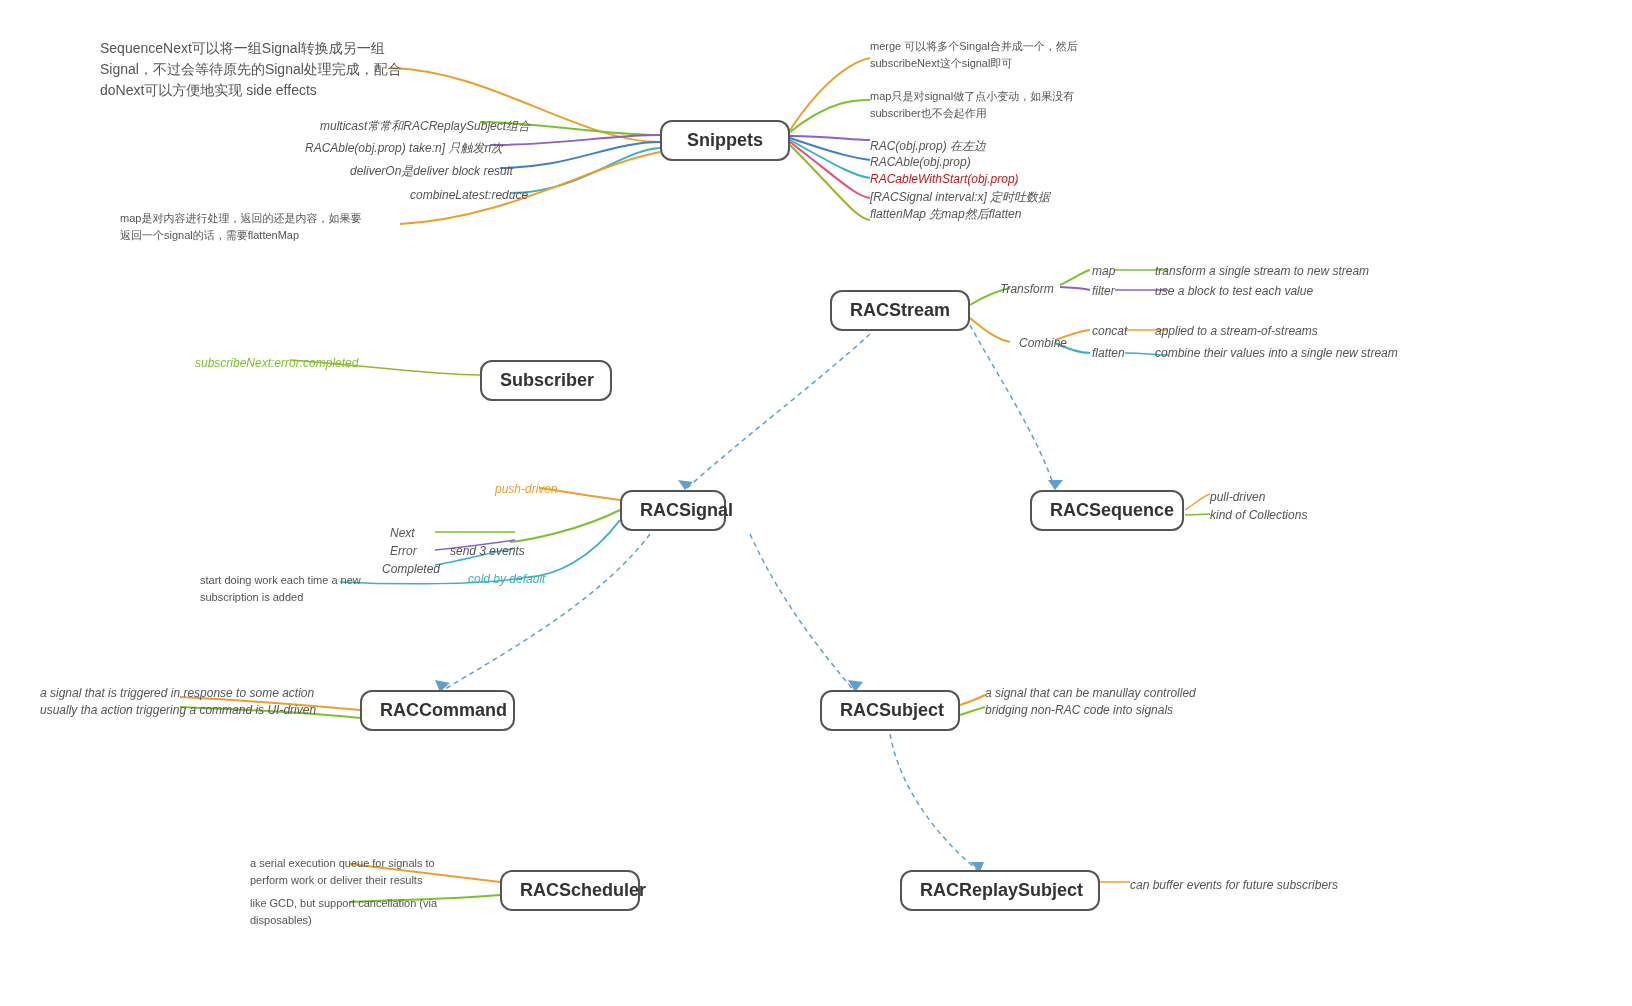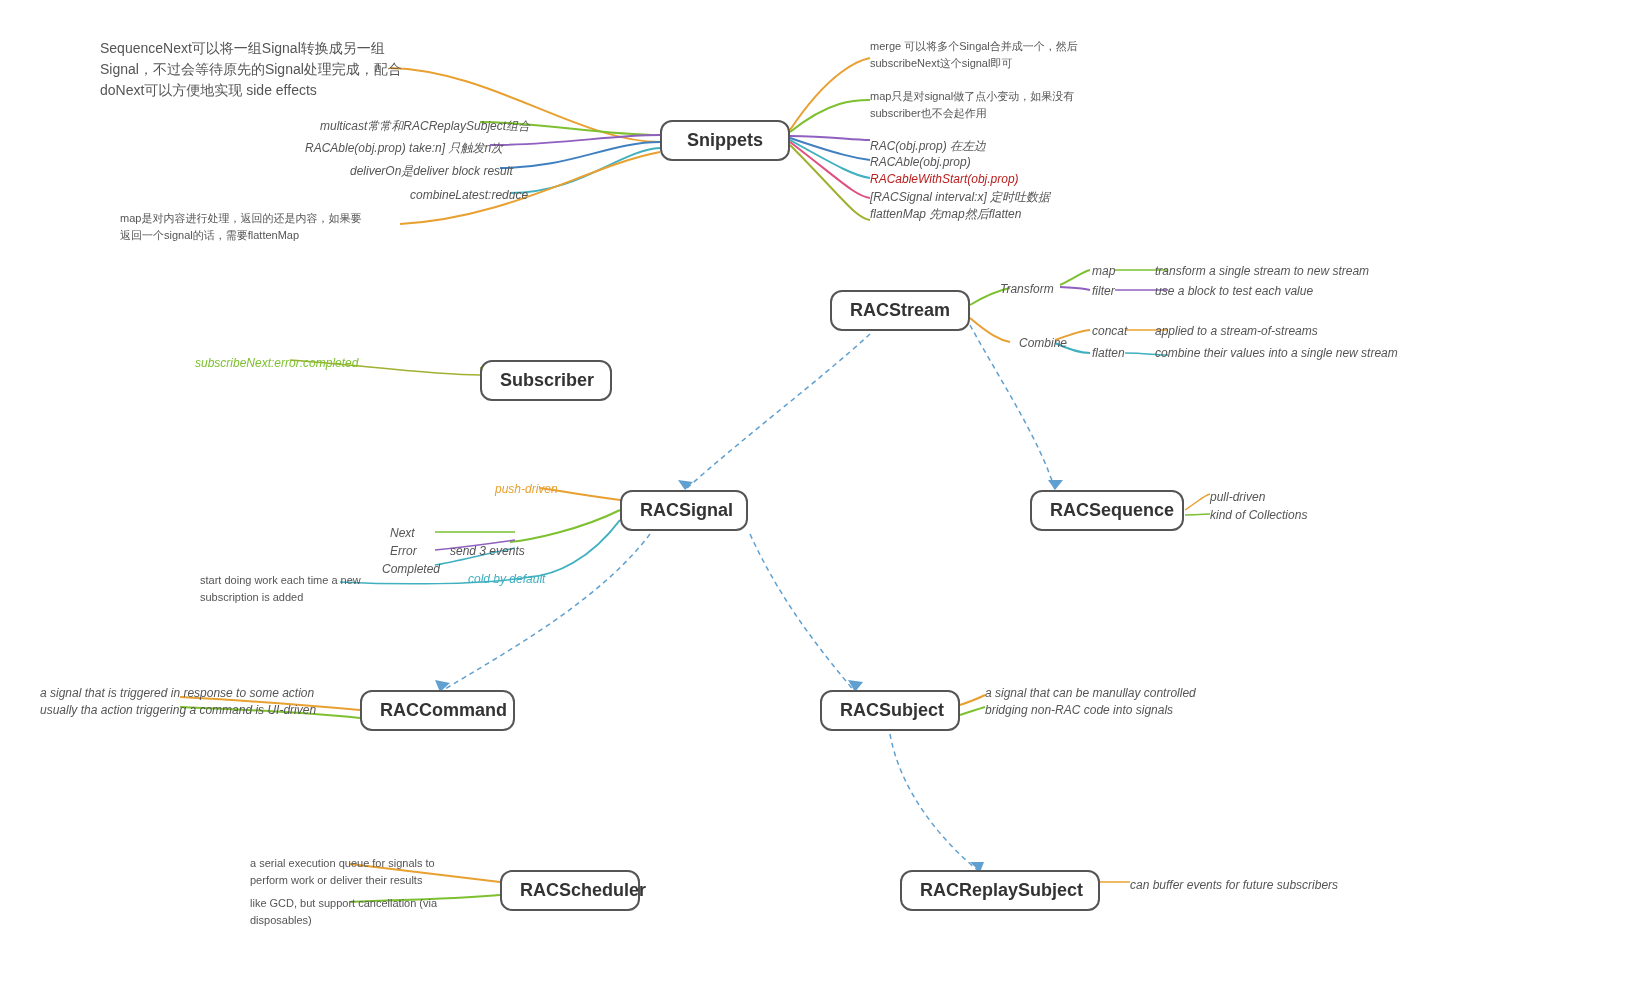--- a/index.html
+++ b/index.html
@@ -153,21 +153,21 @@
 
     <path d="M 1100 882 C 1115 882, 1125 882, 1130 882" stroke="#e8a030" stroke-width="1.5" fill="none"></path>
   </svg>
 
   <div class="node-box" style="left:660px; top:120px; width:130px;">Snippets</div>
 
   <div class="node-box" style="left:830px; top:290px; width:140px;">RACStream</div>
 
   <div class="node-box" style="left:480px; top:360px; width:132px;">Subscriber</div>
 
-  <div class="node-box" style="left:620px; top:490px; width:128px;">RACSignal</div>
+  <div class="node-box" style="left:620px; top:490px; width:106px;">RACSignal</div>
 
   <div class="node-box" style="left:1030px; top:490px; width:154px;">RACSequence</div>
 
   <div class="node-box" style="left:360px; top:690px; width:155px;">RACCommand</div>
 
   <div class="node-box" style="left:820px; top:690px; width:140px;">RACSubject</div>
 
   <div class="node-box" style="left:500px; top:870px; width:140px;">RACScheduler</div>
 
   <div class="node-box" style="left:900px; top:870px; width:200px;">RACReplaySubject</div>

